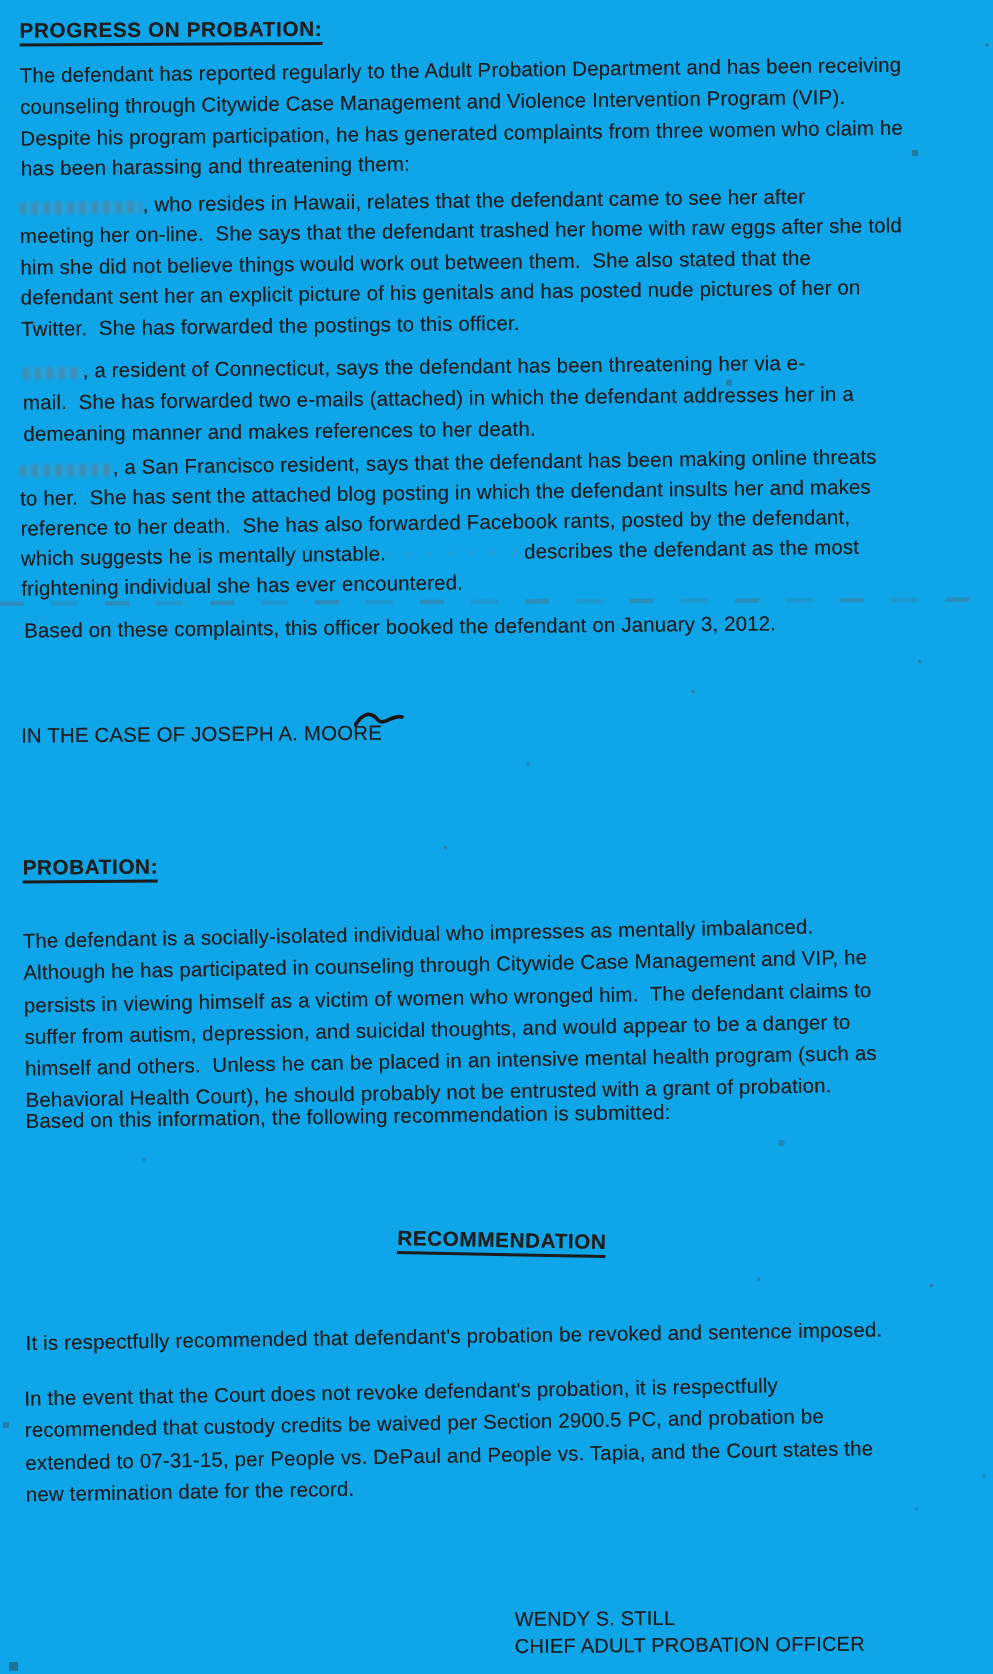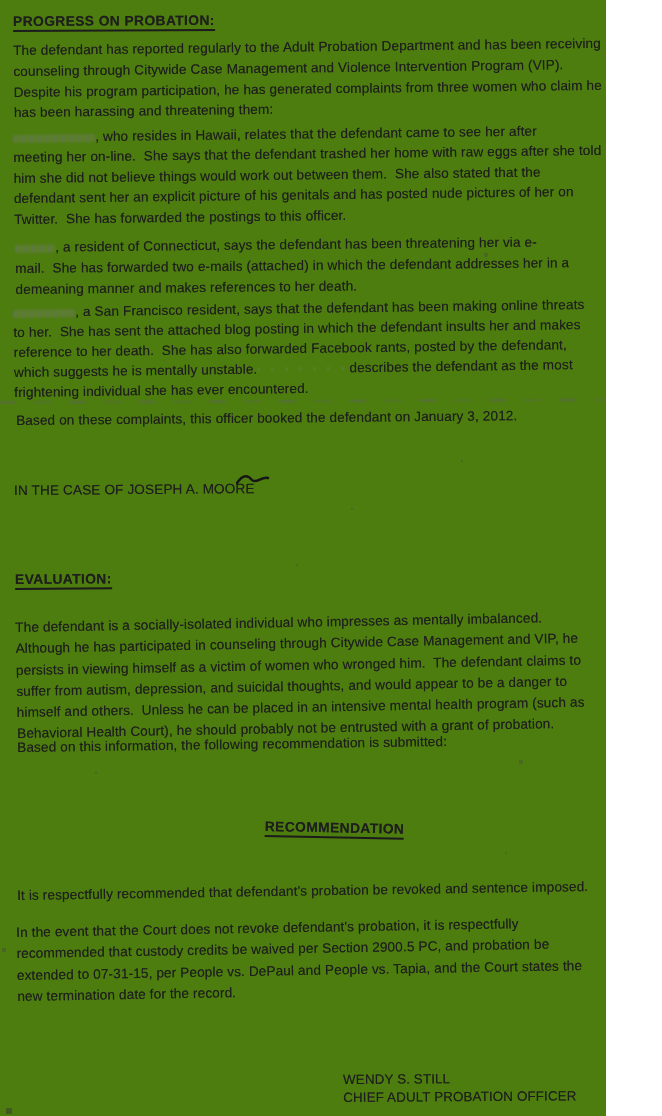--- a/index.html
+++ b/index.html
@@ -1,19 +1,19 @@
 <!DOCTYPE html>
 <html><head>
 <meta charset="utf-8">
 <style>
   html,body{margin:0;padding:0;background:#ffffff;}
   .page{
     position:relative;
-    width:606px;height:1116px;
-    background:#4d7c0f;
+    width:662px;height:1116px;
+    background:#0ea5e9;
     font-family:"Liberation Sans","DejaVu Sans",sans-serif;
     color:#1e1e1e;
     overflow:hidden;
   }
   .blk{position:absolute;transform-origin:left top;}
   .line{
     white-space:pre;
     font-size:13.6px;
     line-height:20.8px;
     letter-spacing:.12px;
@@ -139,21 +139,21 @@
   </div>
 
   <div class="blk b-case">
     <div class="line">IN THE CASE OF JOSEPH A. MOORE</div>
   </div>
   <svg class="moore-mark" width="34" height="14" viewBox="0 0 34 14">
     <path d="M1,11 C7,2 12,3 16,8 C20,12 26,4 32,6" stroke="#161616" stroke-width="2.4" fill="none" stroke-linecap="round"></path>
   </svg>
 
   <div class="blk b-evalh">
-    <span class="heading">EVALUATION:</span>
+    <span class="heading">PROBATION:</span>
   </div>
 
   <div class="blk b-eval">
     <div class="line">The defendant is a socially-isolated individual who impresses as mentally imbalanced.</div>
     <div class="line">Although he has participated in counseling through Citywide Case Management and VIP, he</div>
     <div class="line">persists in viewing himself as a victim of women who wronged him.  The defendant claims to</div>
     <div class="line">suffer from autism, depression, and suicidal thoughts, and would appear to be a danger to</div>
     <div class="line">himself and others.  Unless he can be placed in an intensive mental health program (such as</div>
     <div class="line">Behavioral Health Court), he should probably not be entrusted with a grant of probation.</div>
   </div>

